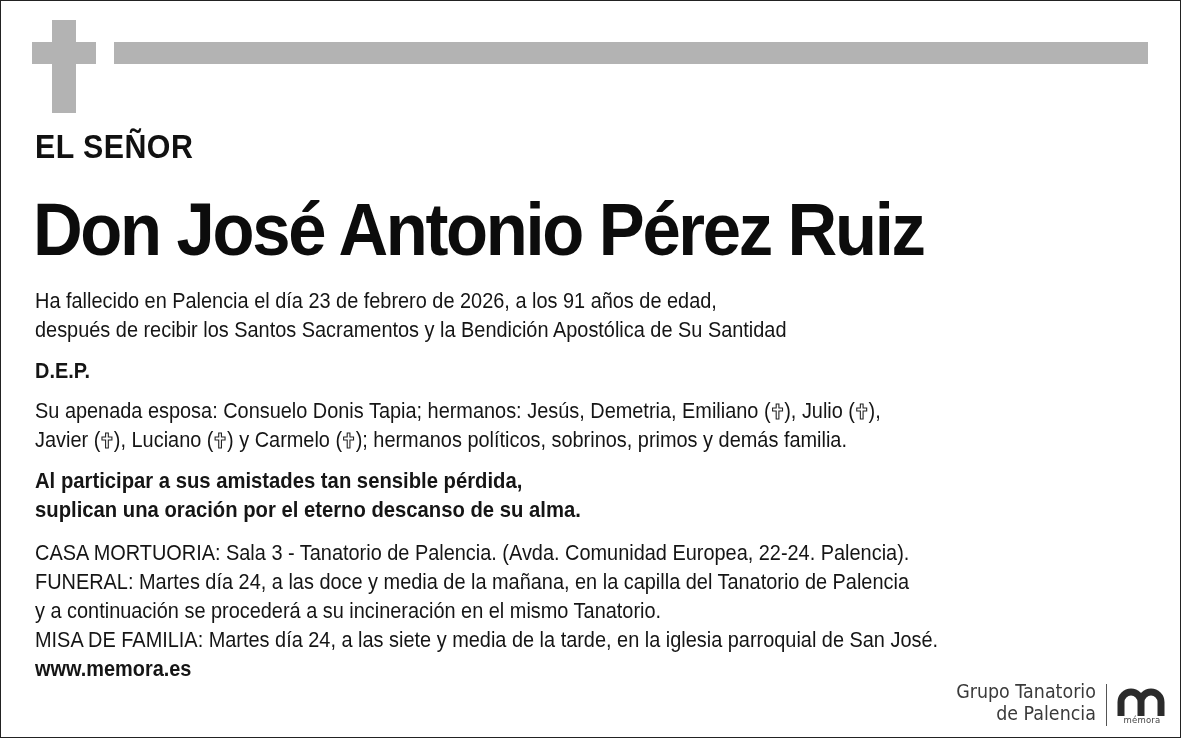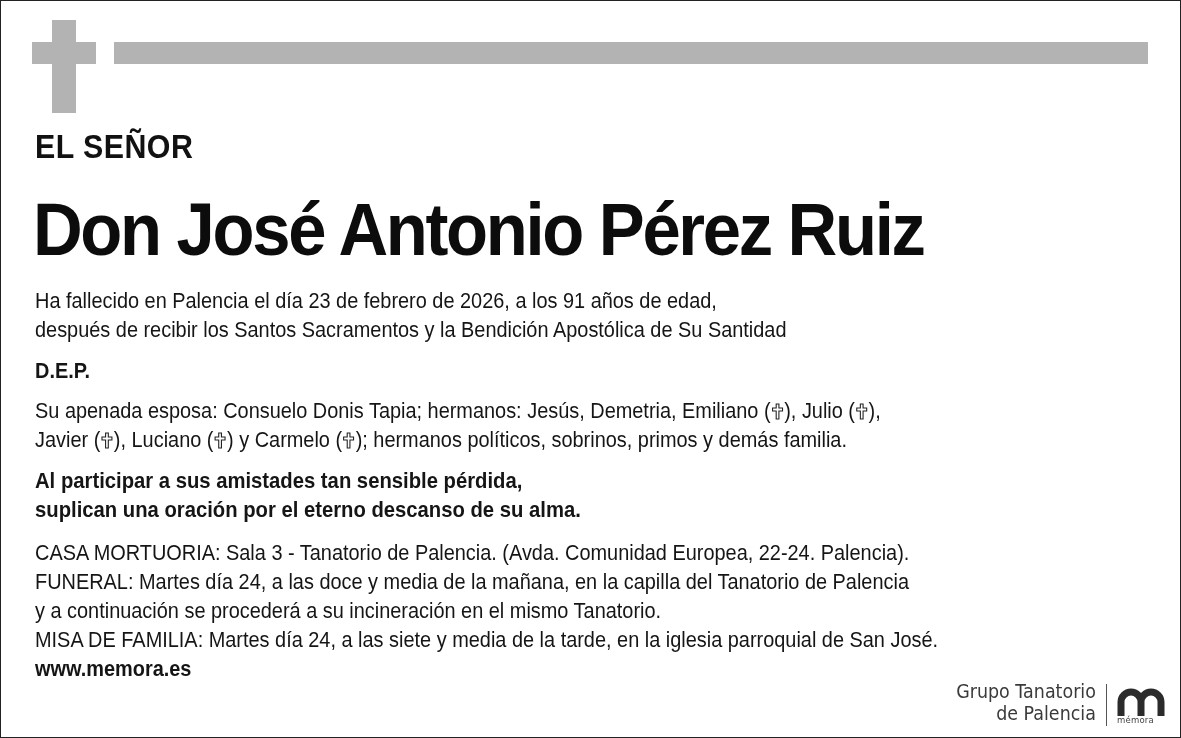--- a/index.html
+++ b/index.html
@@ -51,21 +51,21 @@
     .cross-glyph svg { display: block; }
 
     .footer-group {
       position: absolute; right: 85px; top: 680px; text-align: right;
       font-family: "DejaVu Sans", sans-serif; font-size: 19px; line-height: 22px; color: #3a3a3a;
       transform: scaleX(0.92); transform-origin: right;
     }
     .footer-divider { position: absolute; left: 1106px; top: 684px; width: 1px; height: 42px; background: #555; }
     .logo { position: absolute; left: 1117px; top: 688px; width: 50px; height: 38px; }
     .logo-word {
-      position: absolute; left: 1117px; top: 715px; width: 50px; 
+      position: absolute; left: 1117px; top: 715px; width: 50px; text-align: center;
       font-family: "DejaVu Sans", sans-serif; font-size: 8.5px; color: #444; letter-spacing: 0.2px;
     }
   </style>
 </head>
 <body>
 
 <div class="frame"></div>
 
 <div class="cross-v"></div>
 <div class="cross-h"></div>

